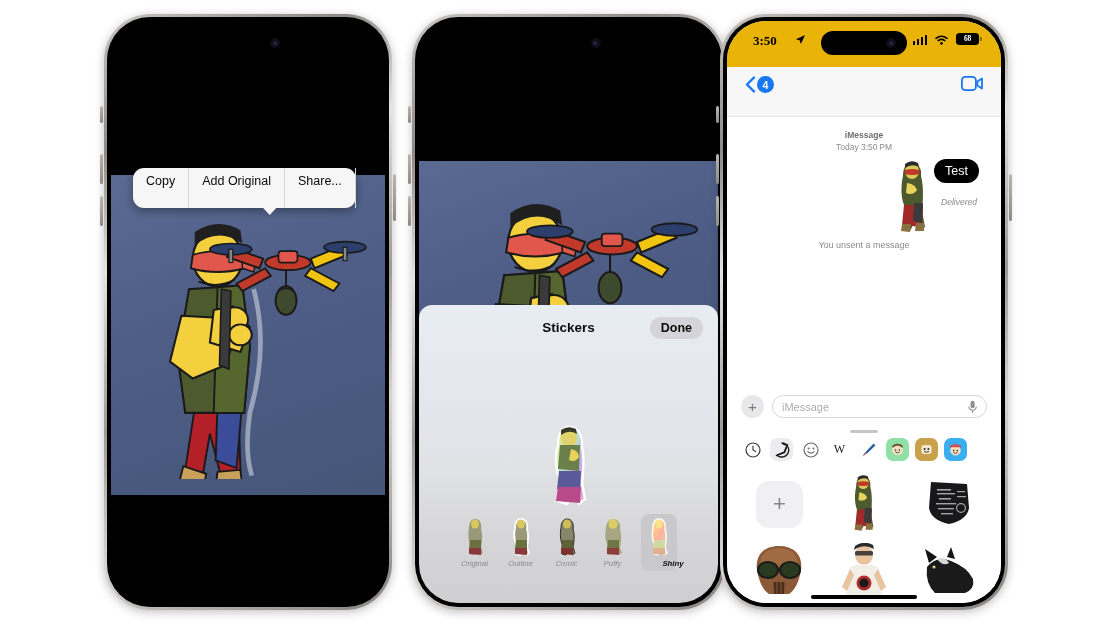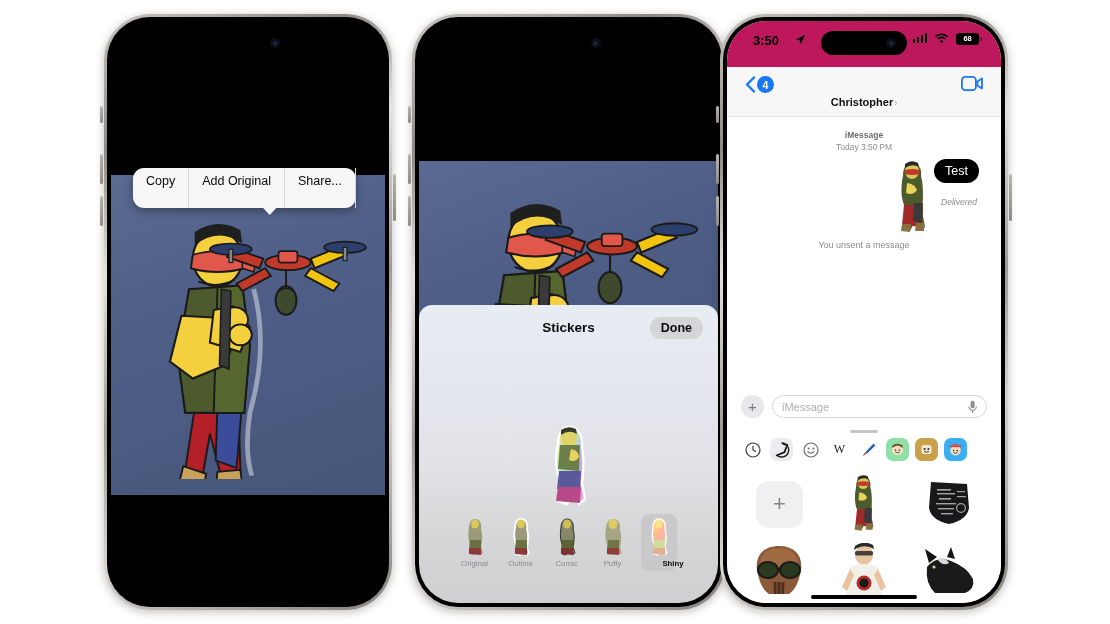--- a/index.html
+++ b/index.html
@@ -59,36 +59,36 @@
     border-radius: 13px 13px 0 0; z-index: 30;
     background: linear-gradient(180deg,#e8ecf3 0%,#e4e7ee 28%,#e1e2e6 55%,#d6d6d8 78%,#cfcfd1 100%); }
   .sheet-head { position: relative; height: 46px; }
   .sheet-title { position: absolute; left: 0; right: 0; top: 15px; text-align: center;
     font-size: 13.5px; font-weight: bold; color: #0b0b0b; }
   .done-btn { position: absolute; right: 15px; top: 12px; padding: 4px 11px;
     background: #d5d5d9; border-radius: 13px; font-size: 12.5px; font-weight: bold; color: #0b0b0b; }
   .hero-sticker { position: absolute; left: 50%; top: 120px; transform: translateX(-50%);
     width: 40px; height: 82px; }
   .effects-row { position: absolute; left: 0; right: 4px; bottom: 32px;
-    display: flex; justify-content: center; gap: 10px; }
+    display: flex; justify-content: center; gap: 10px; font-style: italic; }
   .effect { width: 36px; display: flex; flex-direction: column; align-items: center;
     padding: 4px 2px 3px; border-radius: 8px; }
   .effect.selected { background: #c9c9cc; }
   .effect-thumb { width: 20px; height: 38px; }
   .effect-label { margin-top: 3px; font-size: 7.8px; color: #8b8b90; }
   .effect.selected .effect-label { color: #0b0b0b; font-weight: bold; margin-left: 29px; }
 
   
   #phone3 { left: 720px; top: 14px; width: 288px; height: 596px; }
   .msg-screen { position: absolute; inset: 0; background: #fff; display: flex; flex-direction: column; }
 
-  .statusbar { position: relative; height: 46px; flex: none; background: #be185d; }
+  .statusbar { position: relative; height: 46px; flex: none; background: #eab308; font-family: Liberation Serif, serif; }
   .sb-time { position: absolute; left: 26px; top: 12px; font-size: 13px; font-weight: bold; color: #000; }
   .sb-loc { position: absolute; left: 68px; top: 13px; width: 11px; height: 11px; color: #000; }
-  .sb-right { position: absolute; right: 22px; top: 12px; display: flex; align-items: flex-start; gap: 8px; }
+  .sb-right { position: absolute; right: 22px; top: 12px; display: flex; align-items: flex-end; gap: 8px; }
   .sb-bars { display: flex; align-items: flex-end; gap: 1.5px; height: 10px; }
   .sb-bars i { width: 2.5px; background: #000; border-radius: .5px; display: block; }
   .sb-bars i:nth-child(1){height:4px}.sb-bars i:nth-child(2){height:6px}
   .sb-bars i:nth-child(3){height:8px}.sb-bars i:nth-child(4){height:10px}
   .sb-batt { position: relative; width: 23px; height: 11.5px; border-radius: 3.5px;
     background: #000; display: flex; align-items: center; justify-content: center; }
   .sb-batt span { font-size: 7.5px; color: #fff; font-weight: bold; letter-spacing: -.2px; }
   .sb-batt::after { content:""; position: absolute; right: -2.5px; top: 3.5px;
     width: 1.8px; height: 4.5px; border-radius: 0 1px 1px 0; background: #000; opacity: .4; }
 
@@ -384,23 +384,20 @@
             <div class="nav-back">
               <svg width="11" height="17" viewBox="0 0 11 17">
                 <path d="M9 1.5 L2 8.5 L9 15.5" stroke="#1877f2" stroke-width="2.4" fill="none" stroke-linecap="round" stroke-linejoin="round"></path>
               </svg>
               <div class="badge">4</div>
             </div>
             <svg class="nav-facetime" width="22" height="15" viewBox="0 0 22 15">
               <rect x="0.9" y="0.9" width="14" height="13.2" rx="3.4" stroke="#1877f2" stroke-width="1.8" fill="none"></rect>
               <path d="M16.4 5.6 L21 2.4 L21 12.6 L16.4 9.4 Z" stroke="#1877f2" stroke-width="1.8" fill="none" stroke-linejoin="round"></path>
             </svg>
-            <div class="nav-title">
-              <span>Christopher</span><span class="chev">›</span>
-            </div>
           </div>
 
           <div class="thread">
             <div class="meta">
               <b>iMessage</b><br>
               <span>Today 3:50 PM</span>
             </div>
 
             <svg class="thread-sticker" viewBox="0 0 36 74">
               <path d="M16 2 C24 2 27 8 26 15 C29 26 28 40 27 50 L30 66 L25 70 L21 58 L15 70 L8 67 L11 48 C5 38 6 24 8 15 C8 7 11 2 16 2 Z" fill="#4c5a2d"></path>

